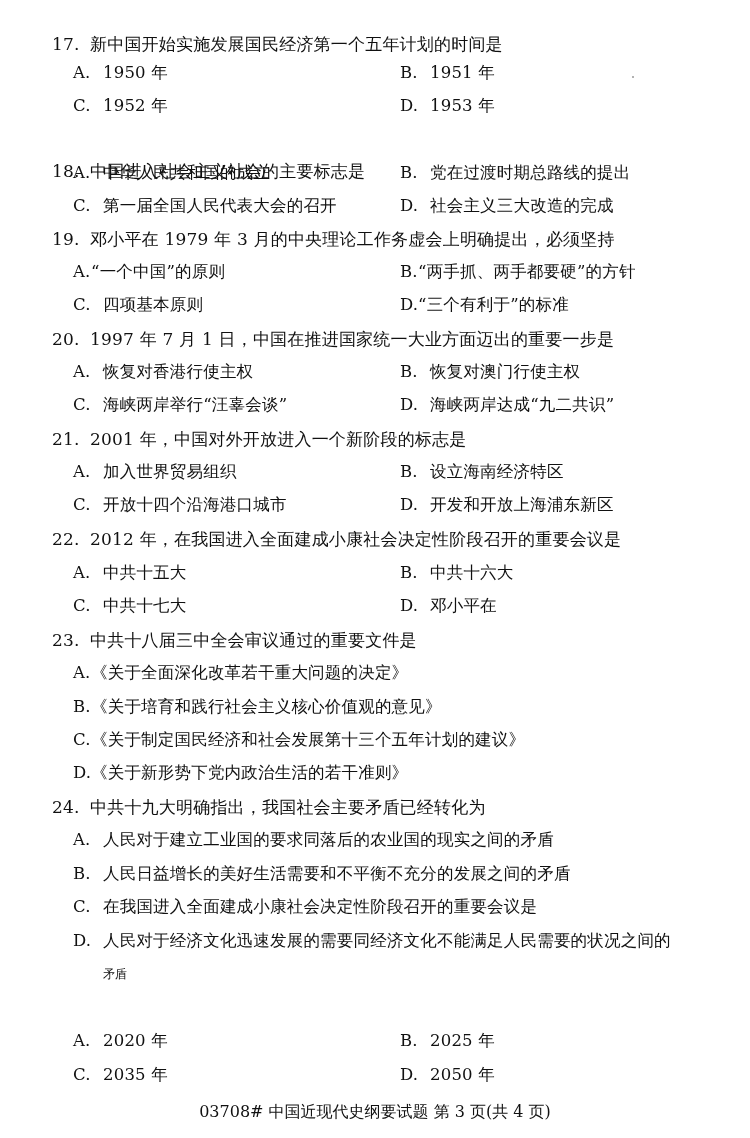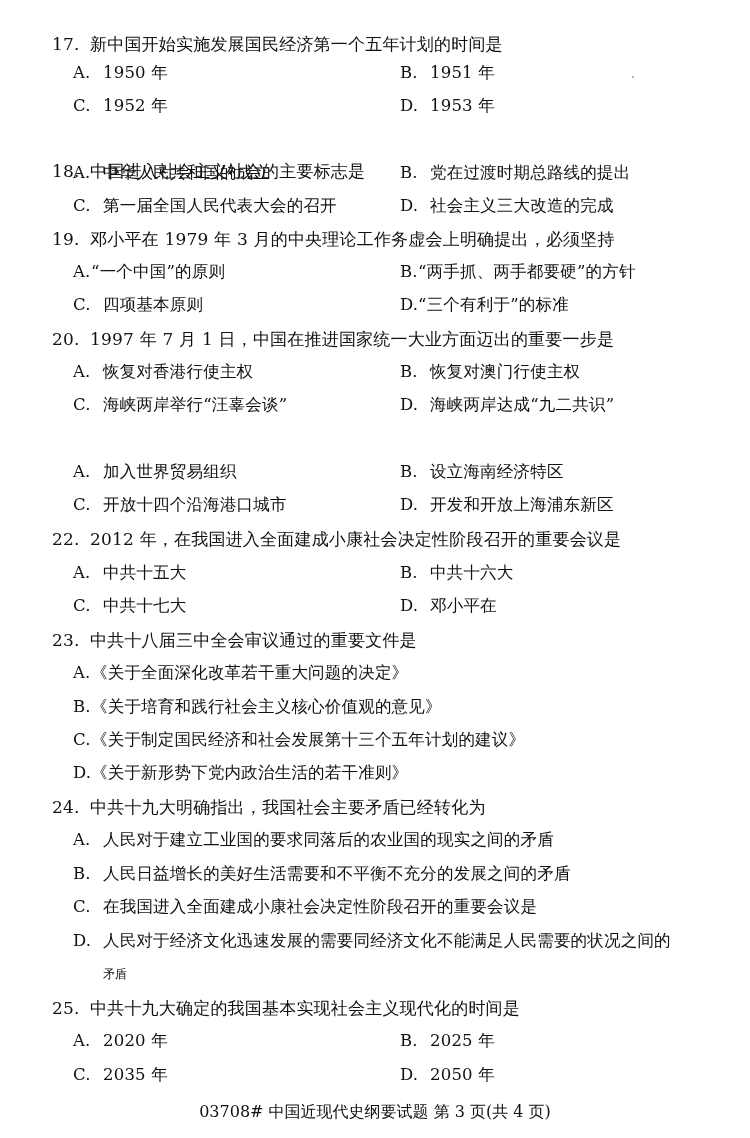--- a/index.html
+++ b/index.html
@@ -141,20 +141,23 @@
   <div class="opt col-b" style="top:361px;">
     <span class="opt-letter">B.</span><span>恢复对澳门行使主权</span>
   </div>
   <div class="opt col-a" style="top:394px;">
     <span class="opt-letter">C.</span><span>海峡两岸举行“汪辜会谈”</span>
   </div>
   <div class="opt col-b" style="top:394px;">
     <span class="opt-letter">D.</span><span>海峡两岸达成“九二共识”</span>
   </div>
 
+  <div class="q-stem" style="top:428px;">
+    <span class="q-num">21.</span><span>2001 年，中国对外开放进入一个新阶段的标志是</span>
+  </div>
   <div class="opt col-b" style="top:461px;">
     <span class="opt-letter">B.</span><span>设立海南经济特区</span>
   </div>
   <div class="opt col-a" style="top:461px;">
     <span class="opt-letter">A.</span><span>加入世界贸易组织</span>
   </div>
   <div class="opt col-a" style="top:494px;">
     <span class="opt-letter">C.</span><span>开放十四个沿海港口城市</span>
   </div>
   <div class="opt col-b" style="top:494px;">
@@ -203,23 +206,20 @@
     <span class="opt-letter">B.</span><span>人民日益增长的美好生活需要和不平衡不充分的发展之间的矛盾</span>
   </div>
   <div class="opt col-a" style="top:896px;">
     <span class="opt-letter">C.</span><span>在我国进入全面建成小康社会决定性阶段召开的重要会议是</span>
   </div>
   <div class="opt col-a" style="top:930px;">
     <span class="opt-letter">D.</span><span>人民对于经济文化迅速发展的需要同经济文化不能满足人民需要的状况之间的</span>
   </div>
   <div class="opt-cont" style="top:963px;">矛盾</div>
 
-  <div class="q-stem" style="top:997px;">
-    <span class="q-num">25.</span><span>中共十九大确定的我国基本实现社会主义现代化的时间是</span>
-  </div>
   <div class="opt col-a" style="top:1030px;">
     <span class="opt-letter">A.</span><span>2020 年</span>
   </div>
   <div class="opt col-b" style="top:1030px;">
     <span class="opt-letter">B.</span><span>2025 年</span>
   </div>
   <div class="opt col-a" style="top:1064px;">
     <span class="opt-letter">C.</span><span>2035 年</span>
   </div>
   <div class="opt col-b" style="top:1064px;">

